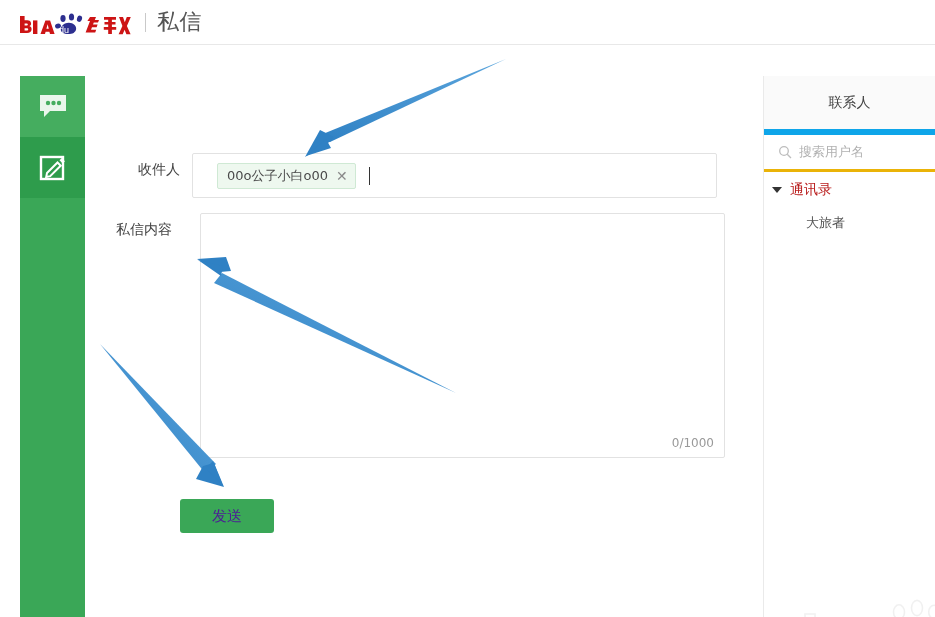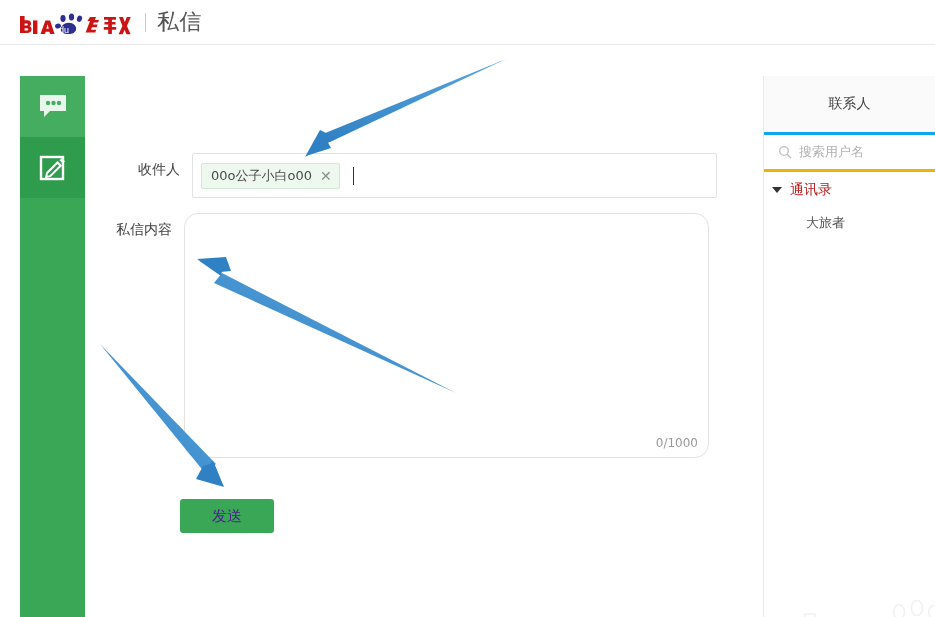--- a/index.html
+++ b/index.html
@@ -68,60 +68,60 @@
   .row-recipient { left: 0; top: 18px; margin-left: 12px; }
   .row-content   { left: 4px; top: 78px; }
 
   .field-label {
     width: 95px; text-align: right; padding-right: 12px;
     font-size: 14px; color: #444; line-height: 20px; padding-top: 6px;
     font-family: "DejaVu Sans", sans-serif;
   }
   .recipient-box {
     width: 525px; height: 45px; border: 1px solid #e2e2e2; border-radius: 2px;
-    background: #fff; display: flex; align-items: center; padding: 0 8px;
+    background: #fff; display: flex; align-items: center; padding: 0 24px;
   }
   .chip {
     display: inline-flex; align-items: center; height: 26px;
     background: #eef8ef; border: 1px solid #cfe9d4; border-radius: 2px;
     padding: 0 7px 0 9px; font-size: 13px; color: #4a4a4a;
     font-family: "DejaVu Sans", sans-serif;
   }
   .chip-close {
     margin-left: 8px; font-size: 14px; color: #8a8a8a; line-height: 1;
     cursor: pointer;
   }
   .caret {
     display: inline-block; width: 1px; height: 18px;
     background: #333; margin-left: 13px;
   }
 
   .textarea-box {
     position: relative; width: 525px; height: 245px;
-    border: 1px solid #e2e2e2; border-radius: 14px; background: #fff;
+    border: 1px solid #e2e2e2; border-radius: 2px; background: #fff; margin-left: 16px;
   }
   .counter {
     position: absolute; right: 10px; bottom: 7px;
     font-size: 12px; color: #999;
     font-family: "DejaVu Sans", sans-serif;
   }
   .send-btn {
     position: absolute; left: 95px; top: 364px;
     width: 94px; height: 34px; background: #3aa757; border: none; border-radius: 3px;
     color: #4c1d95; font-size: 15px; cursor: pointer;
     font-family: "DejaVu Sans", sans-serif;
   }
 
   
   .contacts {
     position: absolute; left: 678px; top: 0; width: 172px; height: 541px;
     border-left: 1px solid #eaeaea; background: #fff;
   }
   .contacts-head {
-    height: 59px; background: #fafafa; border-bottom: 3px solid #0ea5e9;
+    height: 59px; background: #fafafa; border-bottom: 6px solid #0ea5e9;
     display: flex; align-items: center; justify-content: center;
   }
   .contacts-title {
     font-size: 14px; color: #444;
     font-family: "DejaVu Sans", sans-serif;
   }
   .search-row {
     height: 37px; border-bottom: 3px solid #eab308;
     display: flex; align-items: center; padding-left: 14px;
   }

